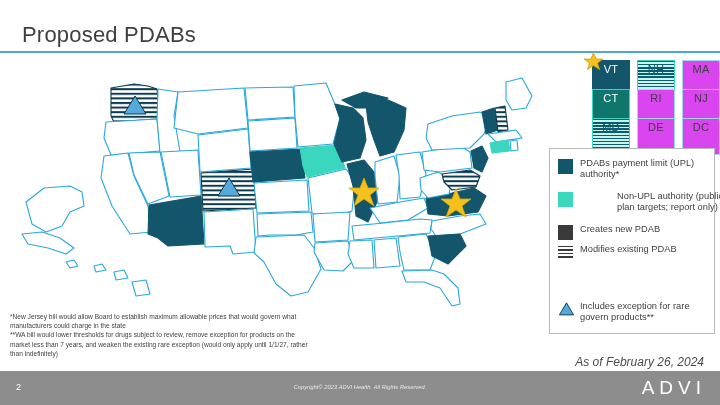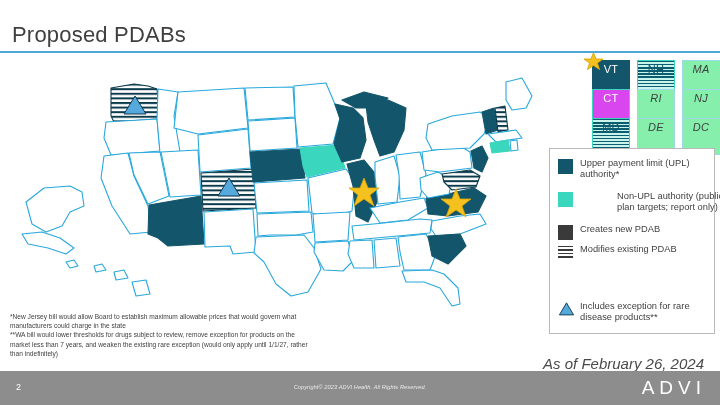--- a/index.html
+++ b/index.html
@@ -6,21 +6,21 @@
   body{
     width:720px;height:405px;overflow:hidden;
     background:#ffffff;
     font-family:"Liberation Sans", sans-serif;
     position:relative;
   }
   .slide{position:absolute;inset:0;}
 
   
   .title{
-    position:absolute;left:12px;top:22px;
+    position:absolute;left:22px;top:22px;
     font-size:22px;color:#3f3f3f;font-weight:400;
     letter-spacing:.2px;
   }
   .title-rule{
     position:absolute;left:0;top:51px;width:720px;height:2px;
     background:#4da6d4;
   }
 
   
   .map-wrap{position:absolute;left:8px;top:56px;width:545px;height:262px;}
@@ -29,29 +29,29 @@
   
   .boxgrid{position:absolute;left:592px;top:60px;width:128px;height:84px;}
   .bx{
     position:absolute;width:38px;height:37px;
     border:1px solid #9fd8e8;
     box-sizing:border-box;
     font-size:11px;line-height:17px;text-align:center;
     color:#3f3f3f;letter-spacing:.3px;
   }
   .bx.dark{background:#13566b;color:#ffffff;border-color:#13566b;}
-  .bx.mint{background:#d946ef;color:#ffffff;border-color:#3ad6bd;}
+  .bx.mint{background:#0f766e;color:#ffffff;border-color:#3ad6bd;}
   .bx.stripe-mint{
     background:
       repeating-linear-gradient(to bottom,
         #0b5d72 0px,#0b5d72 1.4px,
         #c9f4ec 1.4px,#c9f4ec 3.1px);
     color:#13566b;border-color:#3ad6bd;
   }
-  .bx.plain{background:#86efac;font-style:italic;}
+  .bx.plain{background:#d946ef;}
   .c0{left:0px;}  .c1{left:45px;} .c2{left:90px;}
   .r0{top:0px;}   .r1{top:29px;}  .r2{top:58px;}
 
   .box-star{
     position:absolute;left:-9px;top:-9px;width:21px;height:21px;
     pointer-events:none;
   }
 
   
   .legend{
@@ -81,21 +81,21 @@
   
   .footnotes{
     position:absolute;left:10px;top:312px;width:300px;
     font-size:6.6px;line-height:9.2px;color:#3f3f3f;
   }
   .footnotes p{margin:0;}
 
   
   .asof{
     position:absolute;right:16px;top:355px;
-    font-size:15px;font-style:italic;color:#4a4a4a;
+    font-size:12px;font-style:italic;color:#4a4a4a;
   }
 
   
   .footer{
     position:absolute;left:0;top:371px;width:720px;height:34px;
     background:#8d8d8d;
   }
   .pagenum{
     position:absolute;left:16px;top:11px;
     font-size:9px;color:#ffffff;
@@ -256,21 +256,21 @@
 
     <div class="bx stripe-mint r2 c0">MD</div>
     <div class="bx plain r2 c1">DE</div>
     <div class="bx plain r2 c2">DC</div>
   </div>
 
   <div class="legend">
 
     <div class="leg-row lr0">
       <div class="leg-sw sw-dark"></div>
-      <div class="leg-txt">Upper payment limit (UPL) authority*</div>
+      <div class="leg-txt">PDABs payment limit (UPL) authority*</div>
     </div>
 
     <div class="leg-row lr1">
       <div class="leg-sw sw-mint"></div>
       <div class="leg-txt">Non-UPL authority (public plan targets; report only)</div>
     </div>
 
     <div class="leg-row lr2">
       <div class="leg-sw sw-black"></div>
       <div class="leg-txt">Creates new PDAB</div>
@@ -279,21 +279,21 @@
     <div class="leg-row lr3">
       <div class="leg-sw sw-lines"></div>
       <div class="leg-txt">Modifies existing PDAB</div>
     </div>
 
 
     <div class="leg-row lr5">
       <svg class="sw-svg" viewBox="0 0 24 24">
         <polygon points="12,4 22,21 2,21" fill="#55a9dd" stroke="#11384a" stroke-width="1.3"></polygon>
       </svg>
-      <div class="leg-txt">Includes exception for rare disease products**</div>
+      <div class="leg-txt">Includes exception for rare govern products**</div>
     </div>
   </div>
 
   <div class="footnotes">
     <p>*New Jersey bill would allow Board to establish maximum allowable prices that would govern what manufacturers could charge in the state</p>
     <p>**WA bill would lower thresholds for drugs subject to review, remove exception for products on the market less than 7 years, and weaken the existing rare exception (would only apply until 1/1/27, rather than indefinitely)</p>
   </div>
 
   <div class="asof">As of February 26, 2024</div>
 

